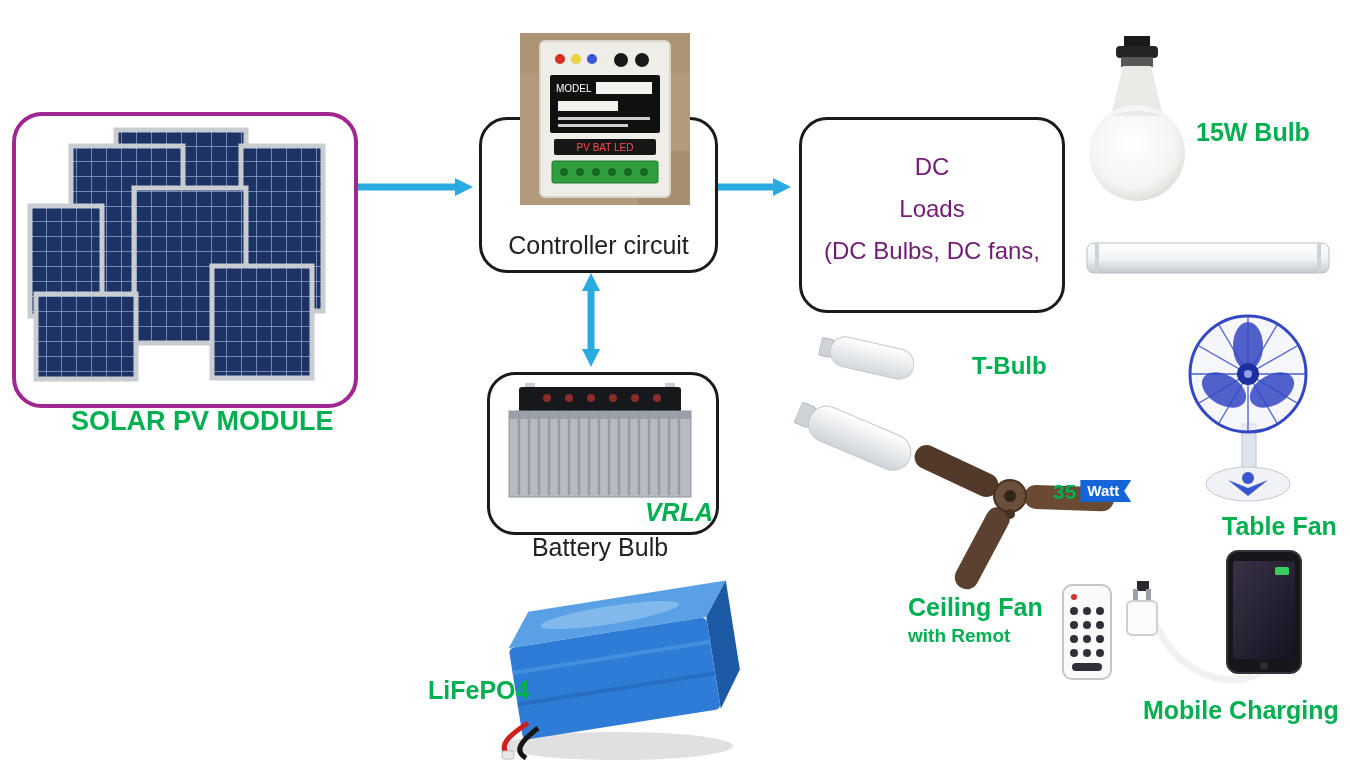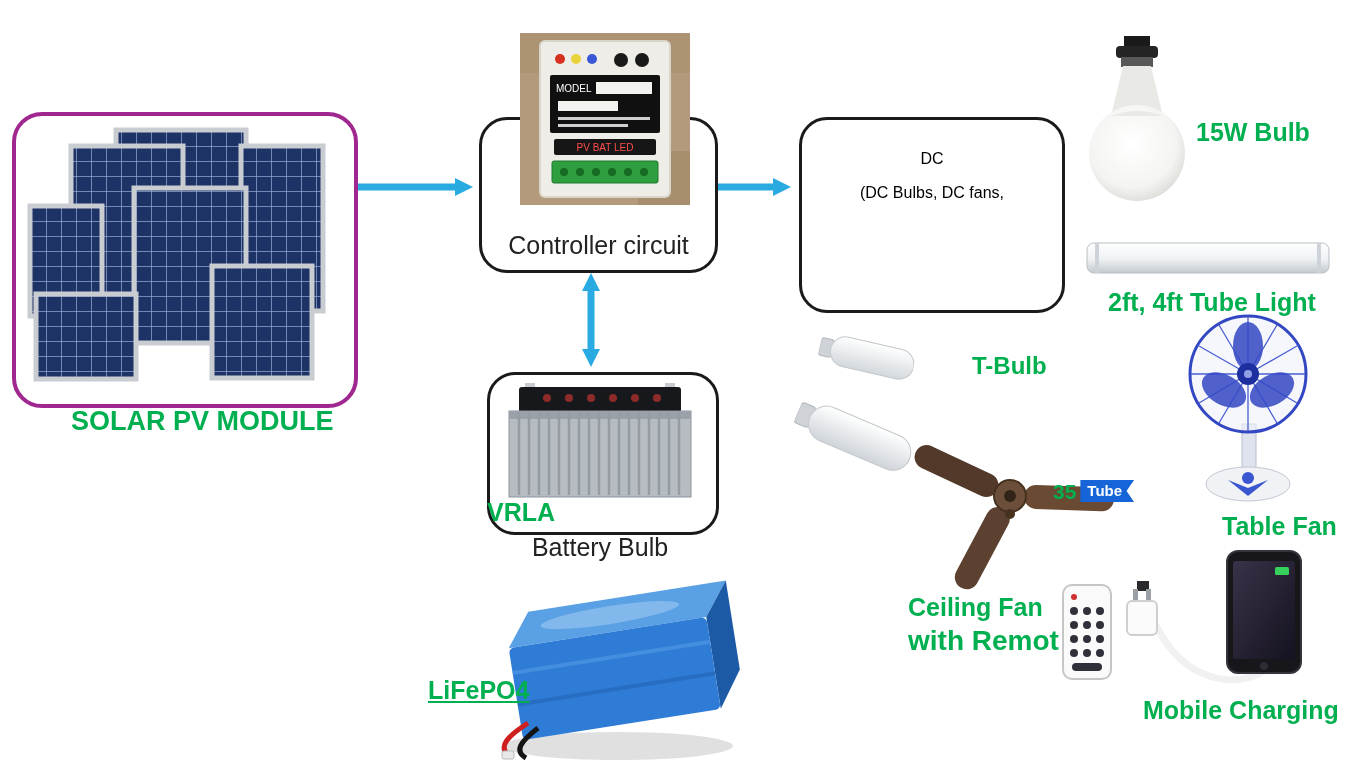--- a/index.html
+++ b/index.html
@@ -2,21 +2,21 @@
 <html><head>
 <meta charset="utf-8">
 <style>
   html,body{margin:0;padding:0;}
   body{width:1350px;height:764px;background:#ffffff;font-family:"Liberation Sans",sans-serif;}
   #canvas{position:relative;width:1350px;height:764px;background:#ffffff;overflow:hidden;}
   .abs{position:absolute;}
   .green-label{position:absolute;color:#00B050;font-weight:700;font-size:24px;white-space:nowrap;}
   .node-box{position:absolute;border:3px solid #1a1a1a;border-radius:28px;background:#ffffff;}
   .node-text{color:#222222;font-size:25px;text-align:center;white-space:nowrap;}
-  .dc-line{color:#000000;font-size:16px;text-align:center;line-height:34px;white-space:nowrap;}
+  .dc-line{color:#701a75;font-size:24px;text-align:center;line-height:34px;white-space:nowrap;margin-top:8px;}
   svg{display:block;}
   svg text{font-family:"Liberation Sans",sans-serif;}
 </style>
 </head>
 <body>
 
 <div id="canvas">
 
   <svg class="abs" style="left:0;top:0;pointer-events:none;" width="1350" height="764">
     <defs>
@@ -95,42 +95,43 @@
     <circle cx="42" cy="15" r="4" fill="#8d2a2a"></circle>
     <circle cx="64" cy="15" r="4" fill="#8d2a2a"></circle>
     <circle cx="86" cy="15" r="4" fill="#8d2a2a"></circle>
     <circle cx="108" cy="15" r="4" fill="#8d2a2a"></circle>
     <circle cx="130" cy="15" r="4" fill="#8d2a2a"></circle>
     <circle cx="152" cy="15" r="4" fill="#8d2a2a"></circle>
     <rect x="4" y="28" width="182" height="86" fill="#b6bcc2" stroke="#8d949c"></rect>
     <rect x="4" y="28" width="182" height="8" fill="#9aa1a9"></rect>
     <path d="M14,30 V112 M24,30 V112 M34,30 V112 M44,30 V112 M54,30 V112 M64,30 V112 M74,30 V112 M84,30 V112 M94,30 V112 M104,30 V112 M114,30 V112 M124,30 V112 M134,30 V112 M144,30 V112 M154,30 V112 M164,30 V112 M174,30 V112" stroke="#959ca4" stroke-width="2.5" fill="none"></path>
   </svg>
-  <div class="green-label" style="left:487px;top:498px;width:226px;text-align:left;font-size:25px;">VRLA</div>
+  <div class="green-label" style="left:487px;top:498px;width:226px;text-align:right;font-size:25px;font-style:italic;">VRLA</div>
   <div class="abs node-text" style="left:477px;top:533px;width:246px;">Battery Bulb</div>
 
   <svg class="abs" style="left:468px;top:558px;" width="280" height="205" viewBox="0 0 280 205">
     <ellipse cx="150" cy="188" rx="115" ry="14" fill="rgba(0,0,0,0.12)"></ellipse>
     <g transform="rotate(-9 140 110)">
       <polygon points="45,75 70,42 270,42 245,75" fill="#59a0e4"></polygon>
       <polygon points="245,75 270,42 270,132 245,168" fill="#1d5aa6"></polygon>
       <rect x="45" y="75" width="200" height="93" rx="5" fill="#2e7cd6"></rect>
       <ellipse cx="150" cy="58" rx="70" ry="9" fill="#ffffff" opacity="0.25"></ellipse>
       <rect x="45" y="98" width="200" height="4" fill="#5aa0e8" opacity="0.5"></rect>
       <rect x="45" y="130" width="200" height="4" fill="#1d5aa6" opacity="0.4"></rect>
     </g>
     <path d="M60,165 C40,178 30,188 40,197" stroke="#cf2020" stroke-width="5" fill="none"></path>
     <path d="M70,170 C52,184 46,193 58,200" stroke="#141414" stroke-width="5" fill="none"></path>
     <rect x="34" y="193" width="12" height="8" rx="2" fill="#e8e8e8" stroke="#bbbbbb"></rect>
   </svg>
-  <div class="green-label" style="left:428px;top:676px;font-size:25px;z-index:5;text-decoration:underline;">LiFePO4</div>
+  <div class="green-label" style="left:428px;top:676px;font-size:25px;z-index:5;">LiFePO4</div>
 
   <div class="node-box" style="left:799px;top:117px;width:260px;height:190px;">
     <div style="padding-top:22px;">
       <div class="dc-line">DC</div>
+      <div class="dc-line">Loads</div>
       <div class="dc-line">(DC Bulbs, DC fans,</div>
     </div>
   </div>
 
   <svg class="abs" style="left:1088px;top:36px;" width="98" height="172" viewBox="0 0 98 172">
     <defs>
       <radialGradient id="bulbg" cx="45%" cy="40%" r="65%">
         <stop offset="0%" stop-color="#ffffff"></stop>
         <stop offset="70%" stop-color="#f4f4f2"></stop>
         <stop offset="100%" stop-color="#d9d9d5"></stop>
@@ -150,21 +151,20 @@
       <linearGradient id="tlg" x1="0" y1="0" x2="0" y2="1">
         <stop offset="0%" stop-color="#ffffff"></stop>
         <stop offset="55%" stop-color="#eef1f3"></stop>
         <stop offset="100%" stop-color="#c3c9ce"></stop>
       </linearGradient>
     </defs>
     <rect x="2" y="4" width="242" height="30" rx="7" fill="url(#tlg)" stroke="#b9bfc4"></rect>
     <rect x="10" y="4" width="4" height="30" fill="#cdd3d8"></rect>
     <rect x="232" y="4" width="4" height="30" fill="#cdd3d8"></rect>
   </svg>
-  <div class="green-label" style="left:1108px;top:288px;font-size:25px;">2ft, 4ft Tube Light</div>
 
   <svg class="abs" style="left:820px;top:328px;transform:rotate(13deg);transform-origin:left center;" width="96" height="36" viewBox="0 0 96 36">
     <defs>
       <linearGradient id="tbg1" x1="0" y1="0" x2="0" y2="1">
         <stop offset="0%" stop-color="#ffffff"></stop>
         <stop offset="100%" stop-color="#d3d8dc"></stop>
       </linearGradient>
     </defs>
     <rect x="0" y="9" width="13" height="18" rx="3" fill="#cfd3d7" stroke="#b4b8bc"></rect>
     <rect x="11" y="3" width="85" height="30" rx="15" fill="url(#tbg1)" stroke="#c3c8cc"></rect>
@@ -209,24 +209,24 @@
       <g transform="rotate(205)">
           <rect x="14" y="-12" width="90" height="24" rx="12" fill="#52392a"></rect>
         </g>
       <circle r="16" fill="#6b4f3a" stroke="#46321f" stroke-width="2"></circle>
       <circle r="6" fill="#33241a"></circle>
       <circle cy="18" r="5" fill="#46321f"></circle>
     </g>
   </svg>
   <div class="abs" style="left:1053px;top:480px;display:flex;align-items:flex-start;gap:4px;">
     <span style="color:#00B050;font-weight:700;font-size:21px;">35</span>
-    <span style="background:#1565d8;color:#ffffff;font-size:15px;font-weight:700;padding:2px 12px 3px 7px;clip-path:polygon(0 0,100% 0,86% 50%,100% 100%,0 100%);">Tube</span>
+    <span style="background:#1565d8;color:#ffffff;font-size:15px;font-weight:700;padding:2px 12px 3px 7px;clip-path:polygon(0 0,100% 0,86% 50%,100% 100%,0 100%);">Watt</span>
   </div>
   <div class="green-label" style="left:908px;top:593px;font-size:25px;">Ceiling Fan</div>
-  <div class="green-label" style="left:908px;top:625px;font-size:28px;">with Remot</div>
+  <div class="green-label" style="left:908px;top:625px;font-size:19px;">with Remot</div>
 
   <svg class="abs" style="left:1060px;top:583px;" width="54" height="100" viewBox="0 0 54 100">
     <rect x="3" y="2" width="48" height="94" rx="9" fill="#fafafa" stroke="#c6c6c6" stroke-width="2"></rect>
     <circle cx="14" cy="14" r="3" fill="#d03030"></circle>
     <g fill="#30303a">
       <circle cx="14" cy="28" r="4"></circle>
         <circle cx="27" cy="28" r="4"></circle>
         <circle cx="40" cy="28" r="4"></circle>
       <circle cx="14" cy="42" r="4"></circle>
         <circle cx="27" cy="42" r="4"></circle>

